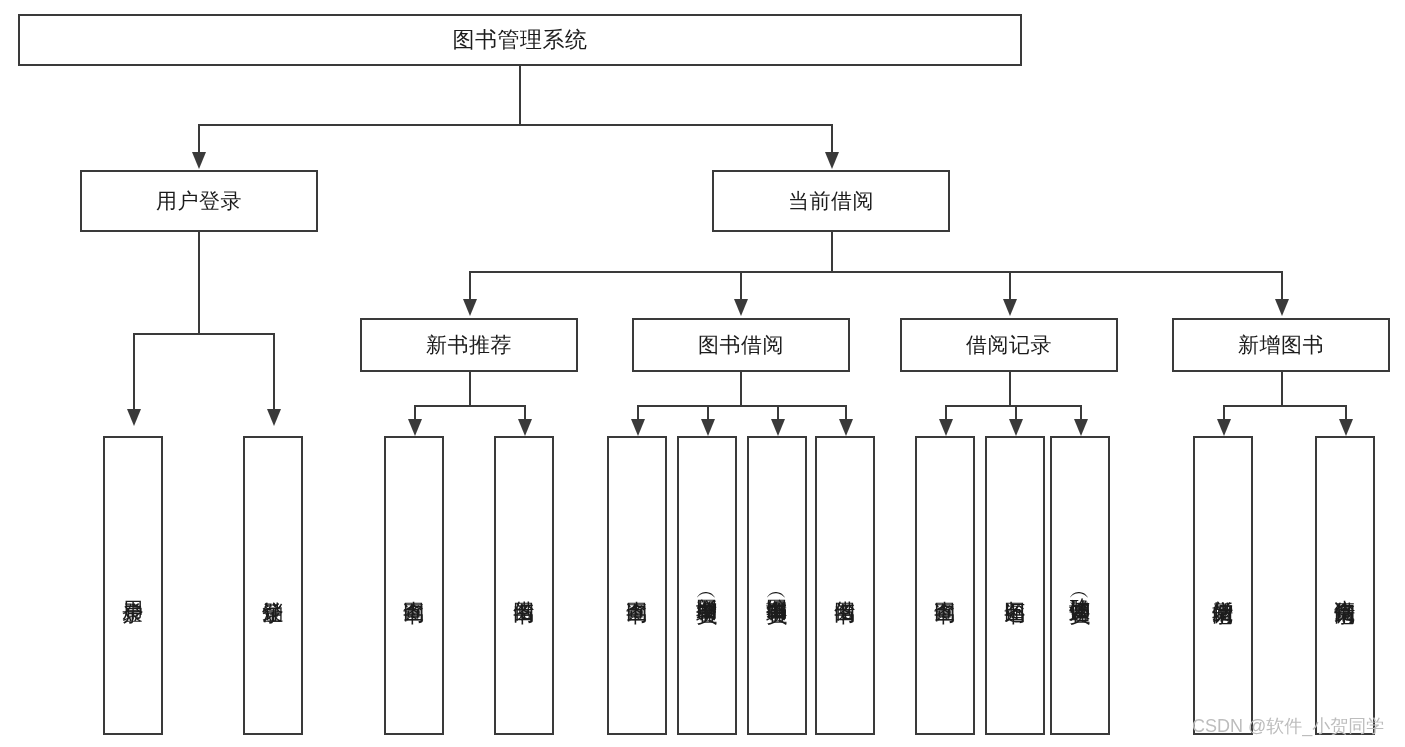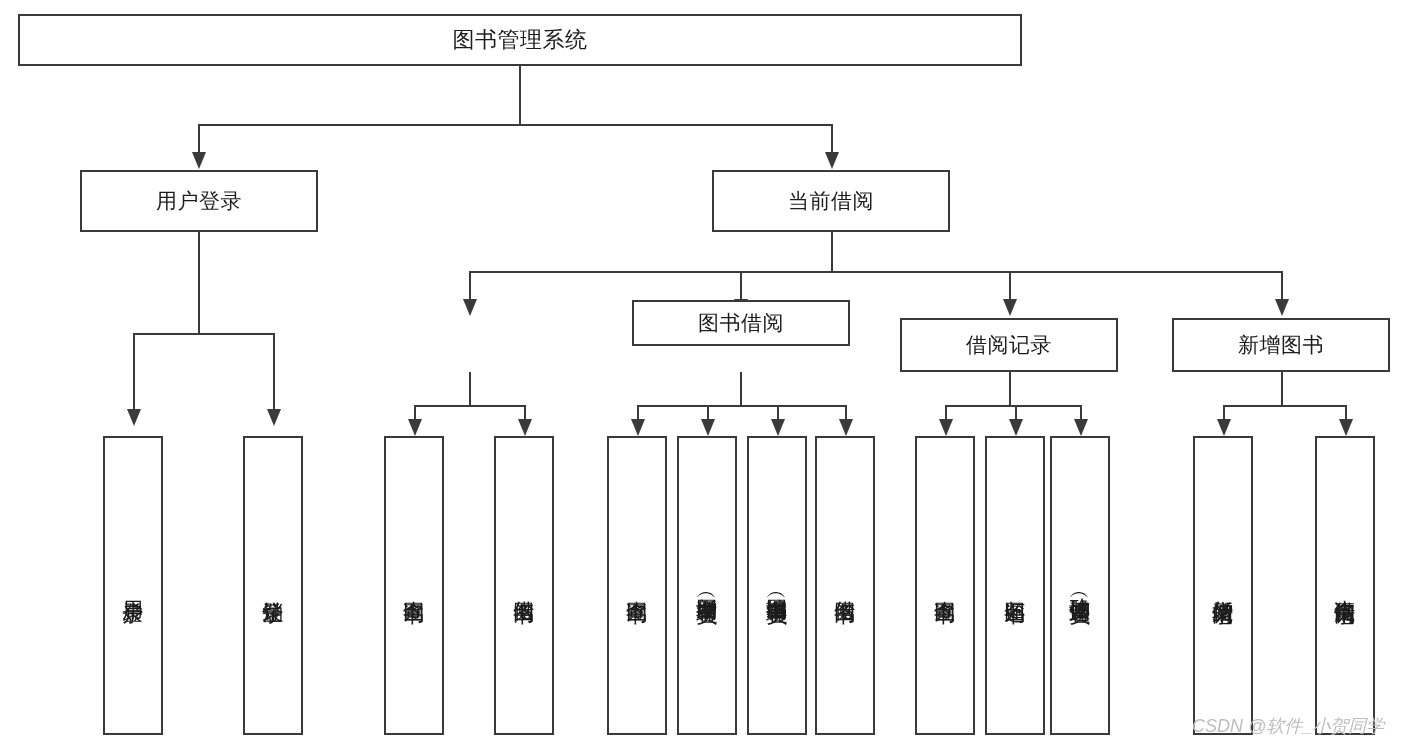--- a/index.html
+++ b/index.html
@@ -120,21 +120,24 @@
   <div class="hline" style="left:469px; top:271px; width:812px;"></div>
   <div class="vline" style="left:469px; top:271px; height:30px;"></div>
   <div class="arrow" style="left:463px; top:299px;"></div>
   <div class="vline" style="left:740px; top:271px; height:30px;"></div>
   <div class="arrow" style="left:734px; top:299px;"></div>
   <div class="vline" style="left:1009px; top:271px; height:30px;"></div>
   <div class="arrow" style="left:1003px; top:299px;"></div>
   <div class="vline" style="left:1281px; top:271px; height:30px;"></div>
   <div class="arrow" style="left:1275px; top:299px;"></div>
 
-  <div class="node horiz" style="left:632px; top:300px; width:218px; height:46px;">
+  <div class="node horiz" style="left:360px; top:318px; width:218px; height:54px;">
+    <span class="label">新书推荐</span>
+  </div>
+  <div class="node horiz" style="left:632px; top:318px; width:218px; height:54px;">
     <span class="label">图书借阅</span>
   </div>
   <div class="node horiz" style="left:900px; top:318px; width:218px; height:54px;">
     <span class="label">借阅记录</span>
   </div>
   <div class="node horiz" style="left:1172px; top:318px; width:218px; height:54px;">
     <span class="label">新增图书</span>
   </div>
 
   <div class="vline" style="left:469px; top:372px; height:33px;"></div>
@@ -208,15 +211,15 @@
     <span class="label">确认归还（管理员）</span>
   </div>
 
   <div class="node vert" style="left:1193px; top:436px; width:60px; height:299px;">
     <span class="label">新增借阅记录</span>
   </div>
   <div class="node vert" style="left:1315px; top:436px; width:60px; height:299px;">
     <span class="label">查询借阅记录</span>
   </div>
 
-  <div class="watermark" style="left:1192px; top:714px;font-style:italic;">CSDN @软件_小贺同学</div>
+  <div class="watermark" style="left:1192px; top:714px;">CSDN @软件_小贺同学</div>
 
 </div>
 
 </body></html>

